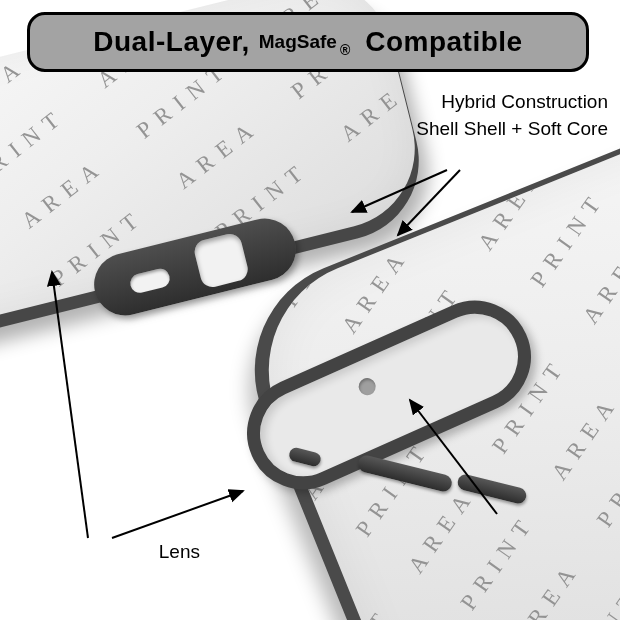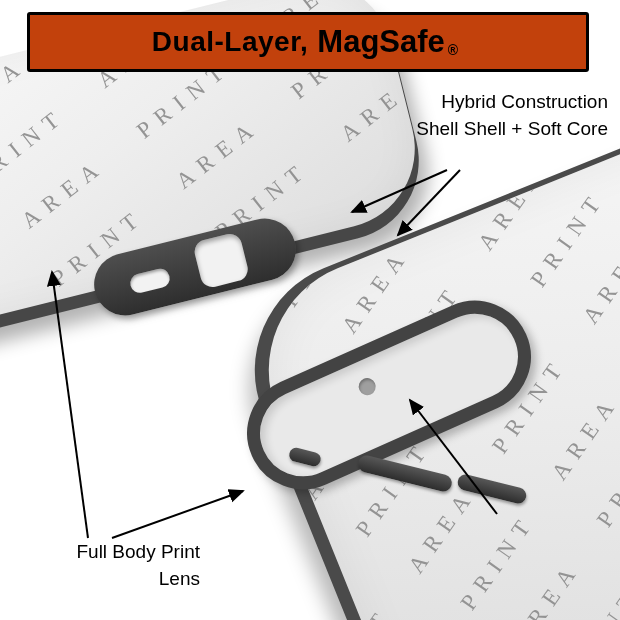--- a/index.html
+++ b/index.html
@@ -58,24 +58,24 @@
   .overlay{position:absolute;left:0;top:0;width:620px;height:620px;z-index:10;}
 
   
   .ann{position:absolute;text-align:right;color:#000;font-size:19px;line-height:27px;z-index:11;}
   .ann-hybrid{left:352px;top:88px;width:256px;}
   .ann-fullbody{left:15px;top:538px;width:185px;}
   .ann-camera{left:398px;top:516px;width:214px;}
 
   
   .titlebox{position:absolute;left:27px;top:12px;width:556px;height:54px;z-index:12;
-            border:3px solid #000;border-radius:3px;background:#c2410c;
+            border:3px solid #000;border-radius:18px;background:#a3a3a3;
             display:flex;align-items:center;justify-content:center;gap:9px;}
   .t-bold{font-size:28px;font-weight:800;color:#000;letter-spacing:.5px;}
-  .t-mag{font-size:31px;font-weight:600;color:#000;}
+  .t-mag{font-size:19px;font-weight:600;color:#000;}
   .t-reg{font-size:14px;font-weight:600;color:#000;position:relative;top:8px;left:-6px;}
 </style>
 </head>
 <body>
 
 <div class="stage">
 
   <div class="case1-shell"></div>
   <div class="case1">
     <div class="pattern pattern1">
@@ -127,25 +127,25 @@
     <line x1="88" y1="538" x2="52" y2="272" stroke="#000" stroke-width="2" marker-end="url(#ah)"></line>
     <line x1="112" y1="538" x2="243" y2="491" stroke="#000" stroke-width="2" marker-end="url(#ah)"></line>
     <line x1="497" y1="514" x2="410" y2="400" stroke="#000" stroke-width="2" marker-end="url(#ah)"></line>
   </svg>
 
   <div class="ann ann-hybrid">
     <div>Hybrid Construction</div>
     <div>Shell Shell + Soft Core</div>
   </div>
   <div class="ann ann-fullbody">
-    <div>Full Body Print</div>
     <div>Lens</div>
   </div>
   <div class="ann ann-camera">
   </div>
 
   <div class="titlebox">
     <span class="t-bold">Dual-Layer,</span>
     <span class="t-mag">MagSafe</span>
     <span class="t-reg">®</span>
+    <span class="t-bold">Compatible</span>
   </div>
 
 </div>
 
 </body></html>

